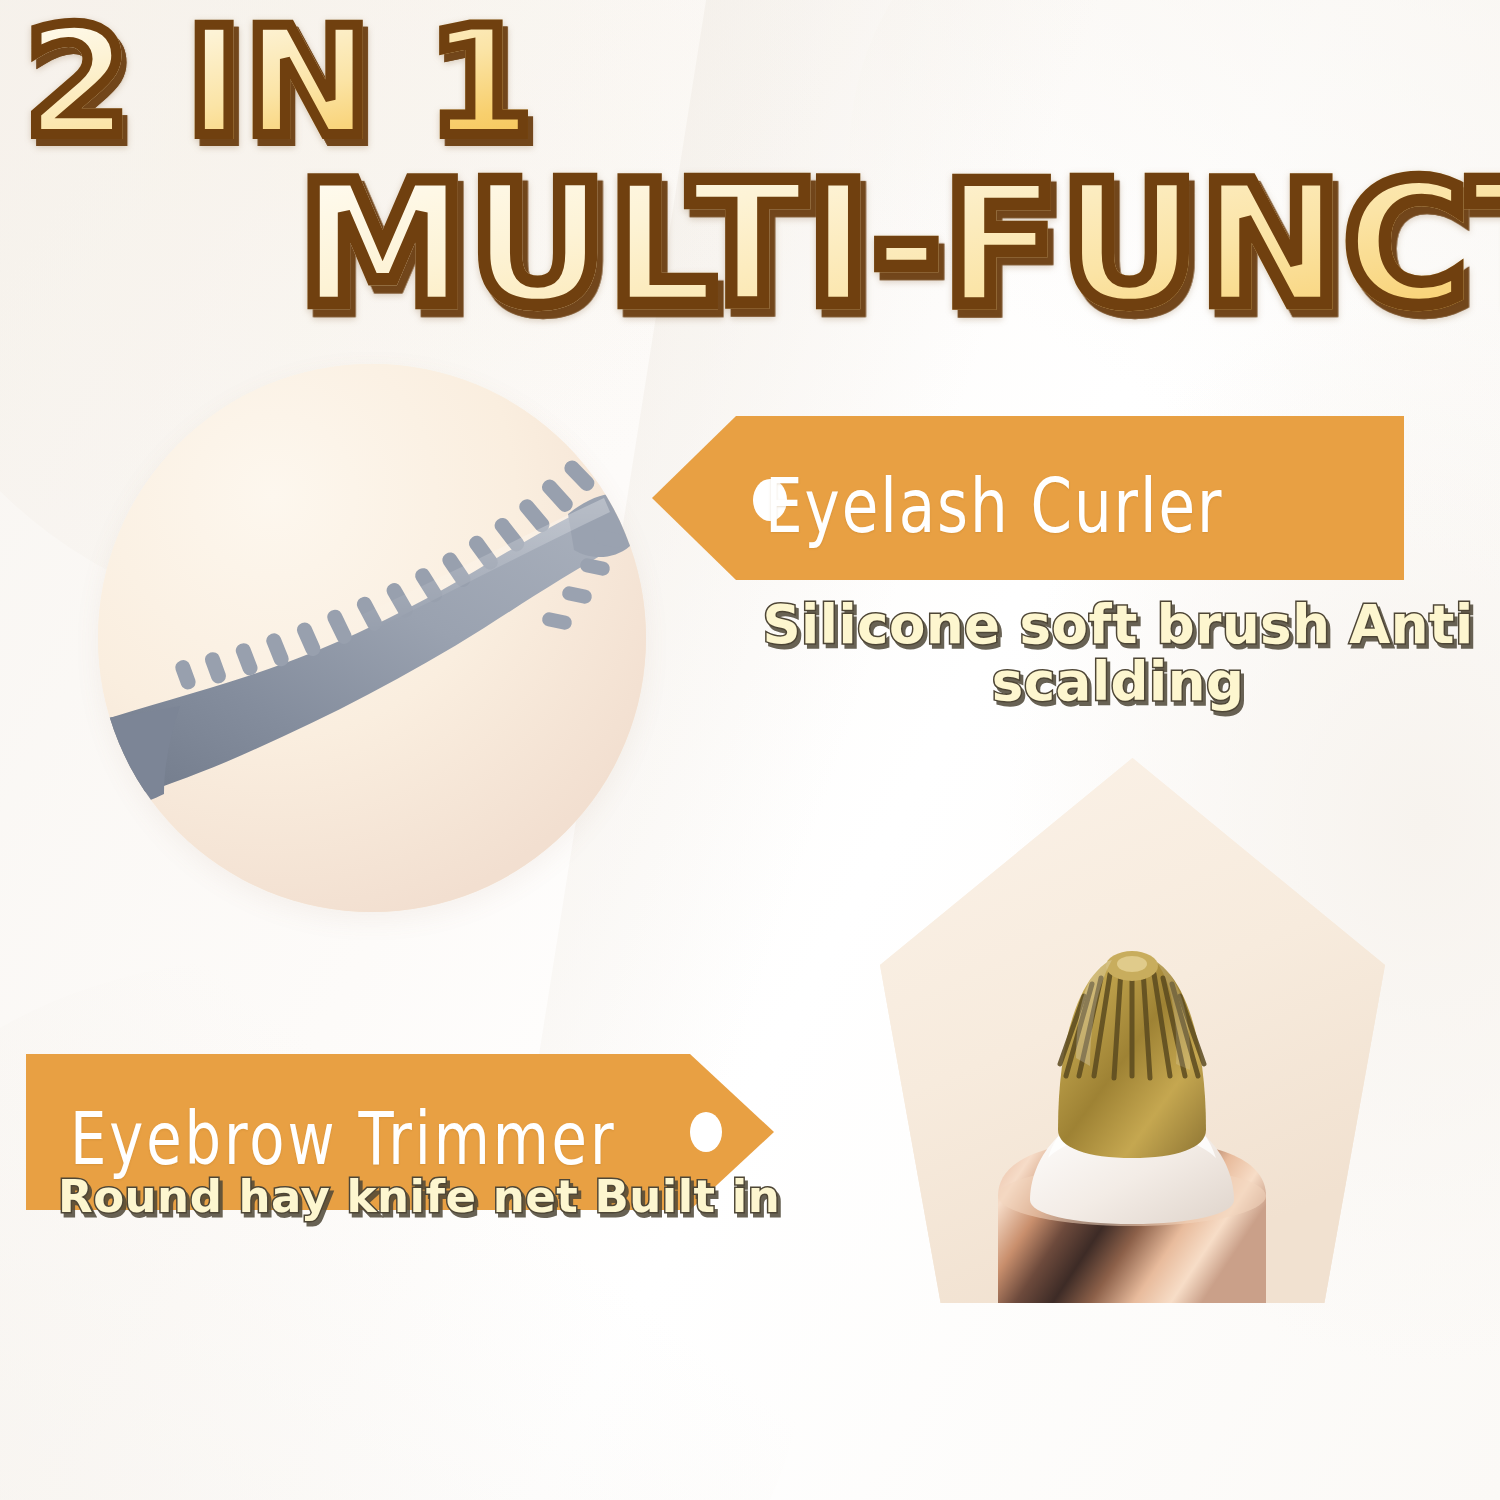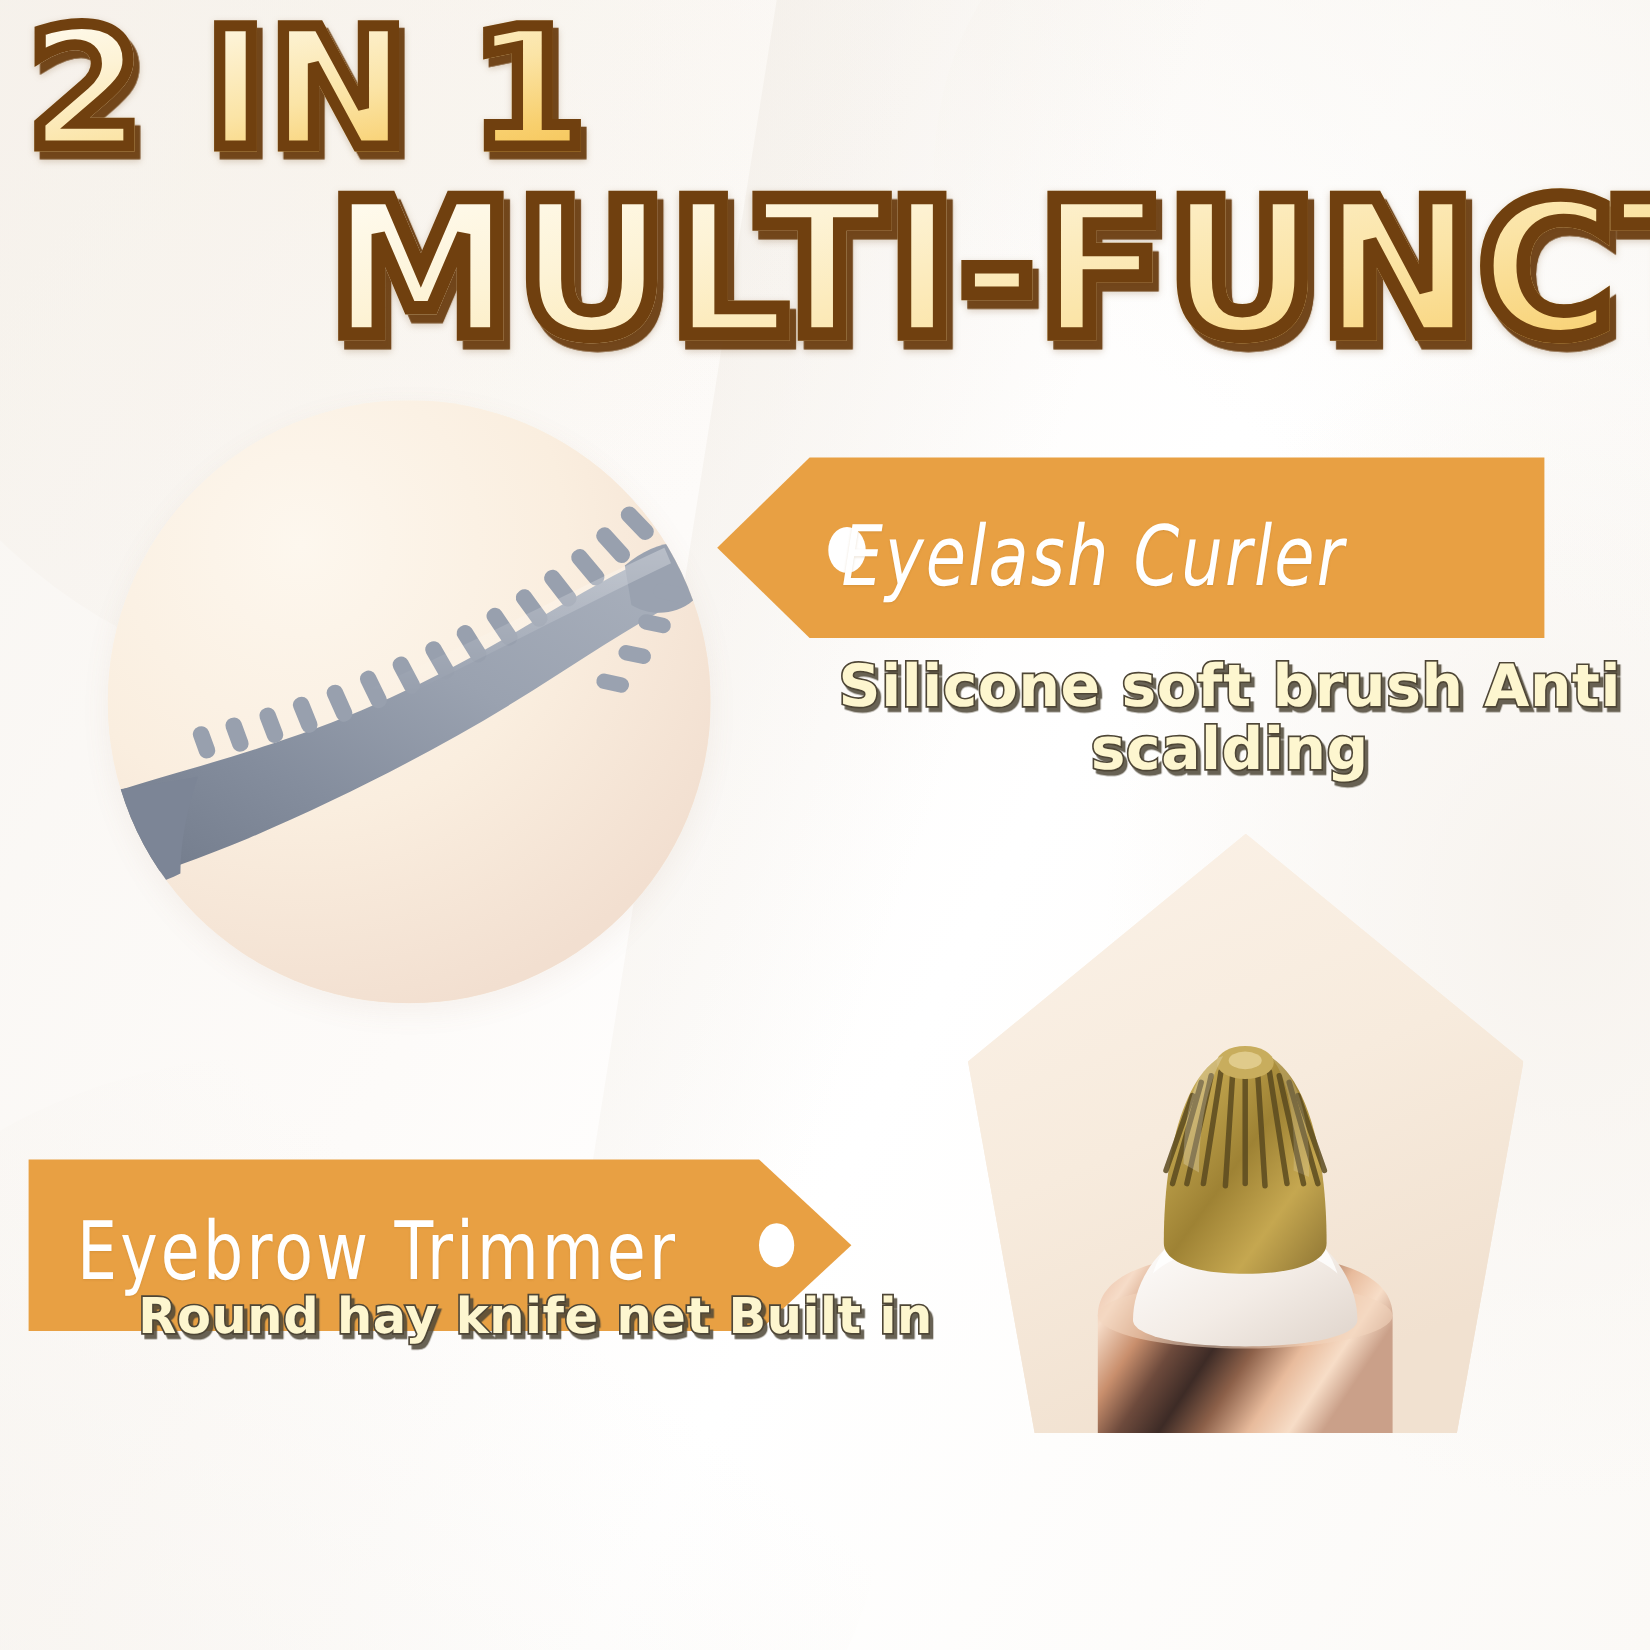--- a/index.html
+++ b/index.html
@@ -97,21 +97,21 @@
   .banner{position:absolute;}
   .banner svg{position:absolute;left:0;top:0;}
   .banner-label{
     position:absolute;
     color:#ffffff;
     font-family:"DejaVu Sans",sans-serif;
     font-weight:400;
     white-space:nowrap;
     text-shadow:0 1px 2px rgba(150,95,20,.20);
   }
-  #banner-top{left:650px;top:414px;width:756px;height:168px;font-style:italic;}
+  #banner-top{left:650px;top:414px;width:756px;height:168px;}
   #banner-top .banner-label{
     left:115px;top:36px;font-size:62px;line-height:92px;
     letter-spacing:2px;transform:scaleY(1.22) scaleX(.96);transform-origin:left top;
   }
   #banner-bottom{left:24px;top:1052px;width:752px;height:160px;text-decoration:underline;}
   #banner-bottom .banner-label{
     left:46px;top:30px;font-size:60px;line-height:92px;
     letter-spacing:3px;transform:scaleY(1.22) scaleX(.96);transform-origin:left top;
   }
 
@@ -125,21 +125,21 @@
     paint-order:stroke fill;
     filter:drop-shadow(3px 4px 0 rgba(78,70,54,.85));
     letter-spacing:.5px;
   }
   #desc-top{
     left:728px;top:596px;width:780px;
     font-size:53px;line-height:57px;text-align:center;
   }
   #desc-bottom{
     left:58px;top:1168px;width:790px;
-    font-size:45px;line-height:58px;text-align:right;
+    font-size:45px;line-height:58px;text-align:left;
   }
   .desc .ln{display:block;}
 </style>
 </head>
 <body>
 
 <div id="stage">
 
   <div class="bg-sweep sweep-a"></div>
   <div class="bg-sweep sweep-b"></div>

